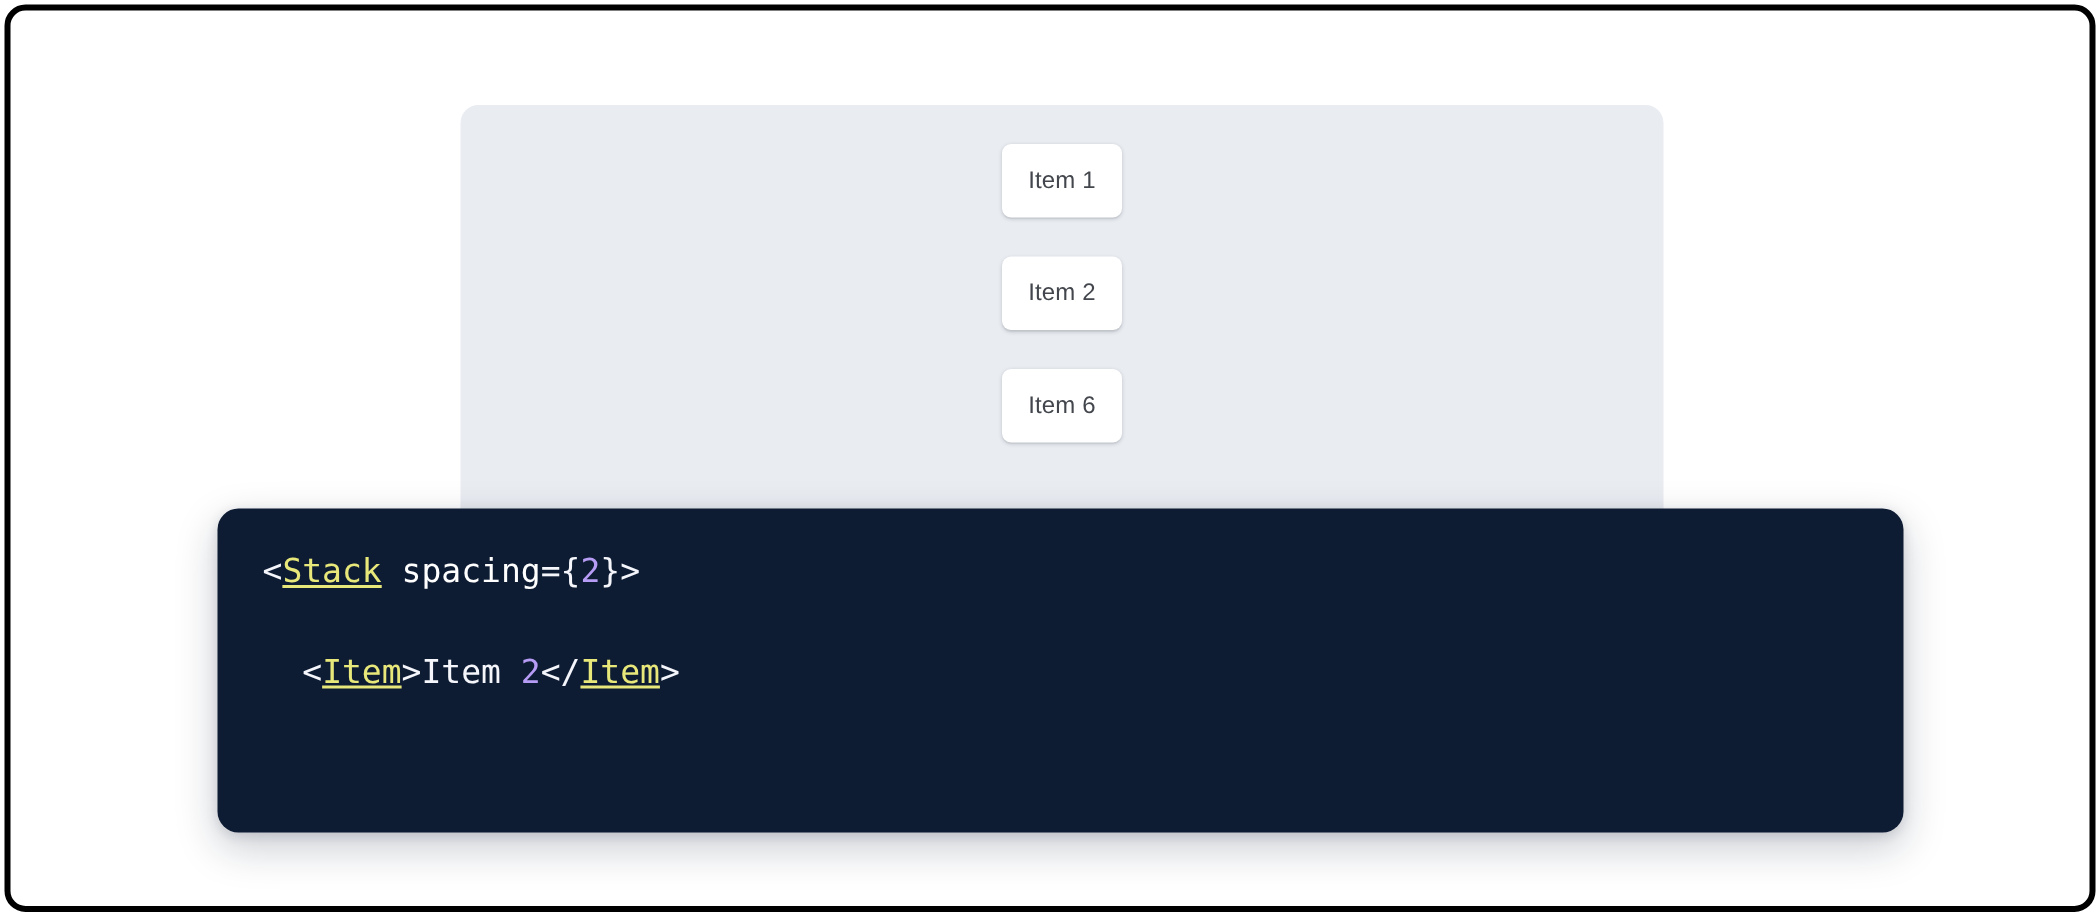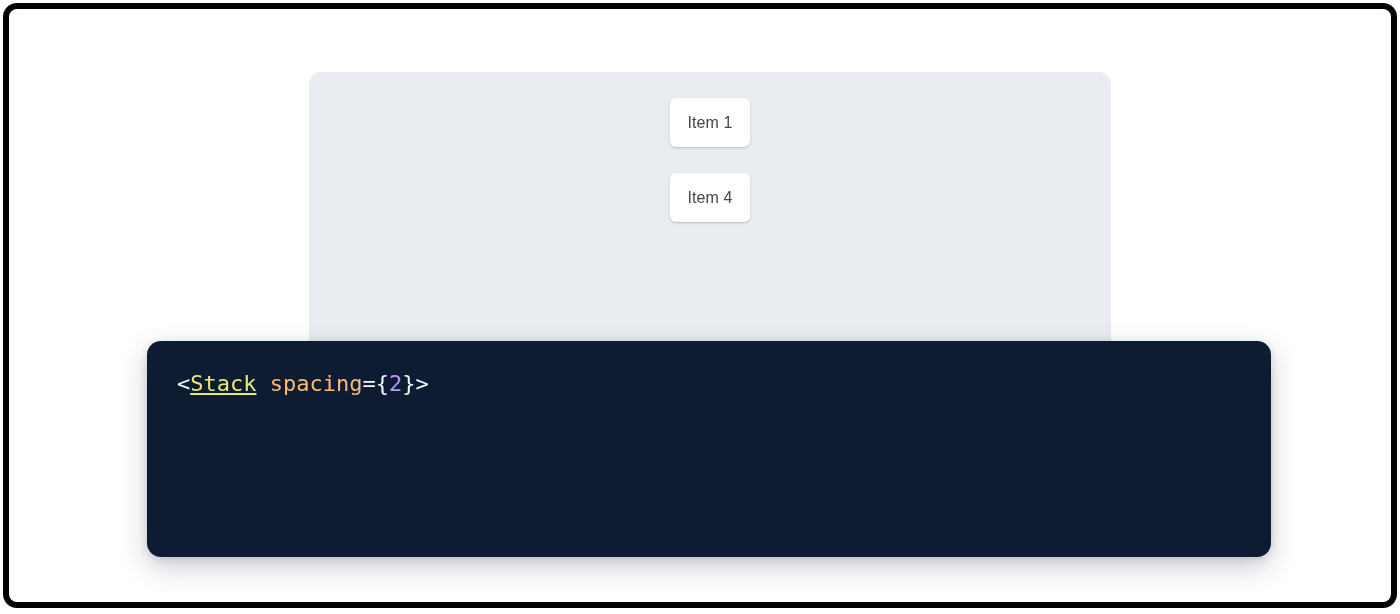--- a/index.html
+++ b/index.html
@@ -16,21 +16,21 @@
 
   
   #app-shell {
     position: absolute;
     left: 3px;
     top: 3px;
     width: 1394px;
     height: 605px;
     box-sizing: border-box;
     background: #ffffff;
-    border: 6px solid #000000;
+    border: 4px solid #000000;
     border-radius: 14px;
     overflow: hidden;
   }
 
   
   #preview-panel {
     position: absolute;
     left: 300px;
     top: 63px;
     width: 802px;
@@ -90,40 +90,44 @@
     font-size: 22px;
     line-height: 33.5px;
     white-space: pre;
     color: #f4f6fb;
   }
 
   .code-line { display: block; }
 
   .tok-punct { color: #f4f6fb; }
   .tok-tag   { color: #e8e87a; text-decoration: underline; }
-  .tok-attr  { color: #fdba74; }
+  .tok-attr  { color: #ffffff; }
   .tok-num   { color: #b79cf5; }
   .tok-text  { color: #f4f6fb; }
 </style>
 </head>
 <body>
 
 <div id="app-shell">
 
   <div id="preview-panel">
     <div id="stack">
         <div class="stack-item">
           <span>Item 1</span>
         </div>
         <div class="stack-item">
-          <span>Item 4</span>
+          <span>Item 2</span>
+        </div>
+        <div class="stack-item">
+          <span>Item 6</span>
         </div>
       </div>
   </div>
 
   <div id="code-block">
     <pre id="code-pre"><span class="code-line"><span class="tok-punct">&lt;</span><span class="tok-tag">Stack</span><span class="tok-text"> </span><span class="tok-attr">spacing</span><span class="tok-punct">={</span><span class="tok-num">2</span><span class="tok-punct">}&gt;</span></span>
+<span class="code-line"><span class="tok-punct">  </span><span class="tok-punct">&lt;</span><span class="tok-tag">Item</span><span class="tok-punct">&gt;</span><span class="tok-text">Item </span><span class="tok-num">2</span><span class="tok-punct">&lt;/</span><span class="tok-tag">Item</span><span class="tok-punct">&gt;</span></span>
 
 
 </pre>
   </div>
 
 </div>
 
 </body></html>

